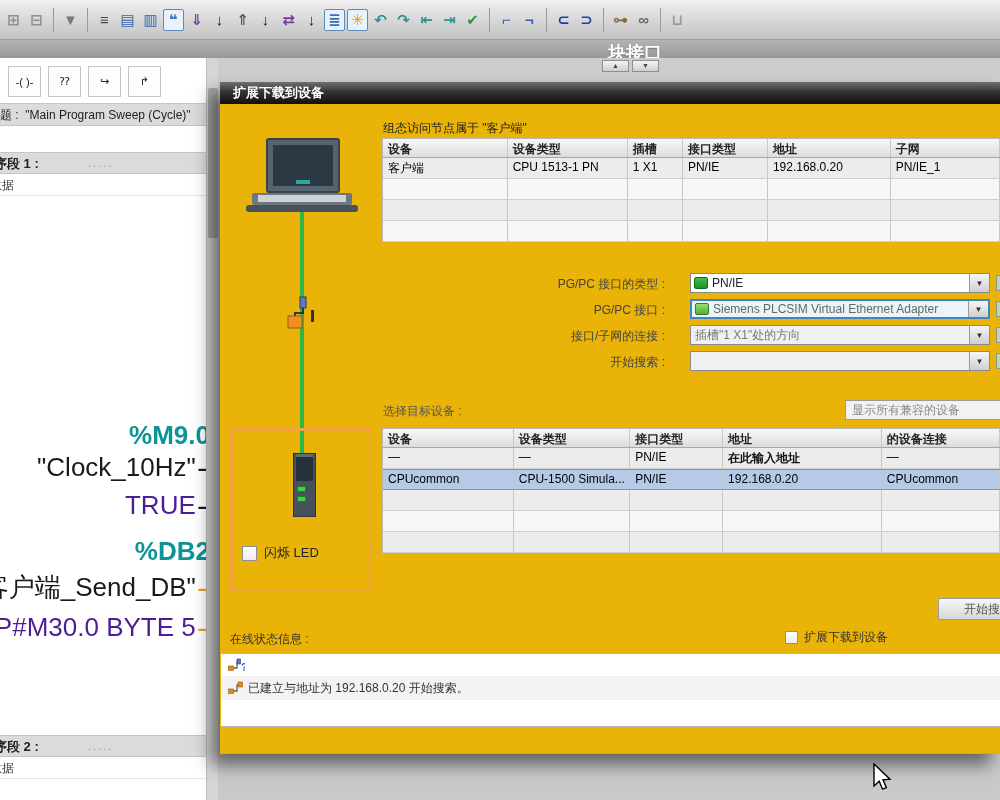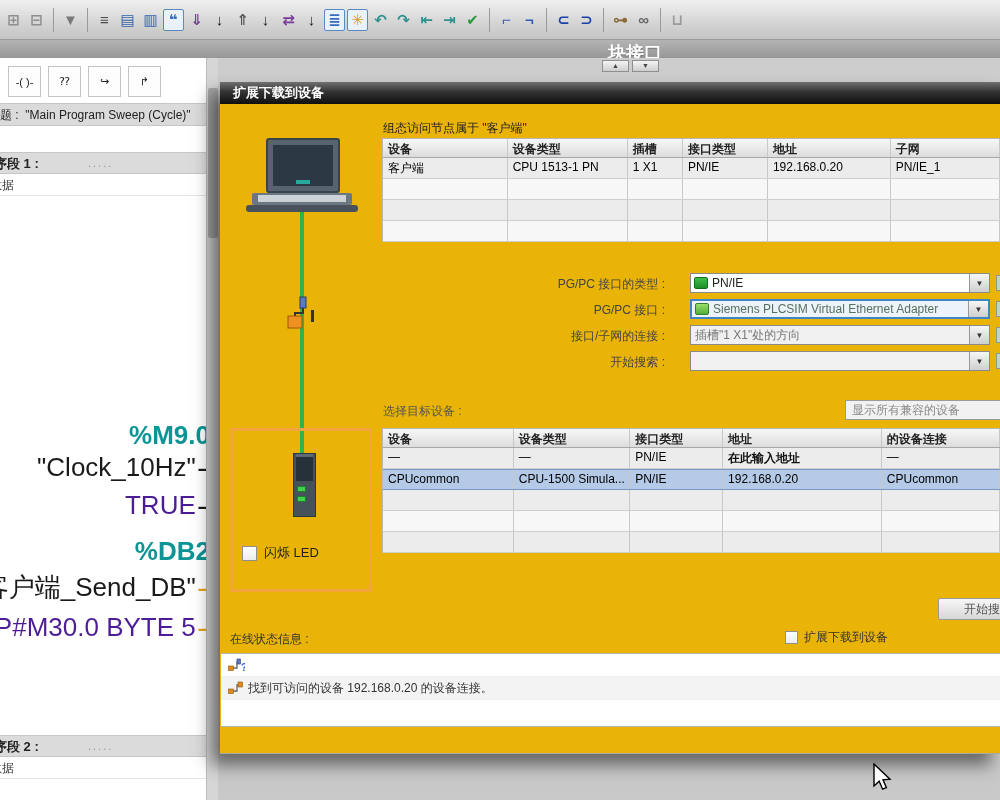--- a/index.html
+++ b/index.html
@@ -378,21 +378,21 @@
           </span>
         </div>
         <div class="msgrow">
           <span class="micon">
             <svg width="17" height="14" viewBox="0 0 17 14">
               <rect x="0.5" y="8" width="5" height="4.5" fill="#e08a1a" stroke="#8a5a0a" stroke-width="0.6"></rect>
               <path d="M5.5 10 h3.5 v-6 h2" stroke="#666" stroke-width="1.3" fill="none"></path>
               <rect x="10" y="1" width="4.5" height="5" fill="#e08a1a" stroke="#8a5a0a" stroke-width="0.6"></rect>
             </svg>
           </span>
-          <span>找到可访问的设备 192.168.0.20 的设备连接。</span>
+          <span>已建立与地址为 192.168.0.20 开始搜索。</span>
         </div>
       </div>
 
     <div class="btmline"></div>
     <div class="btmline2"></div>
     <span class="dlbtn">下载(L)</span>
     <span class="cancelbtn">取消</span>
   </div>
 
   <svg class="cursor" width="22" height="30" viewBox="0 0 22 30">

